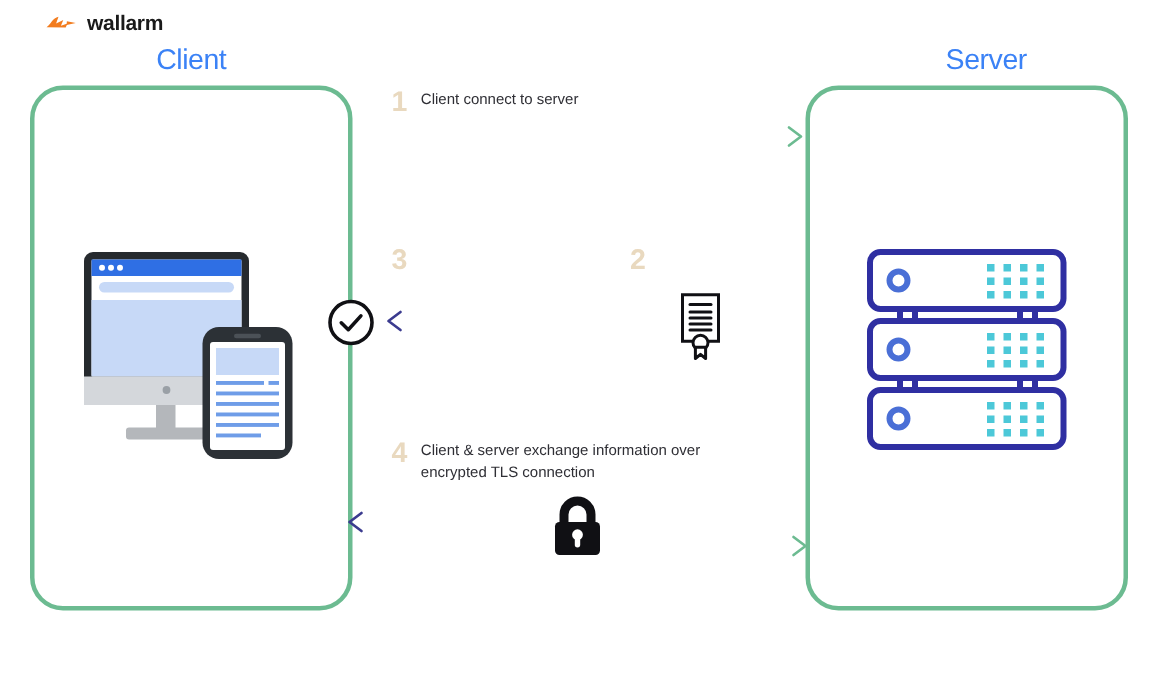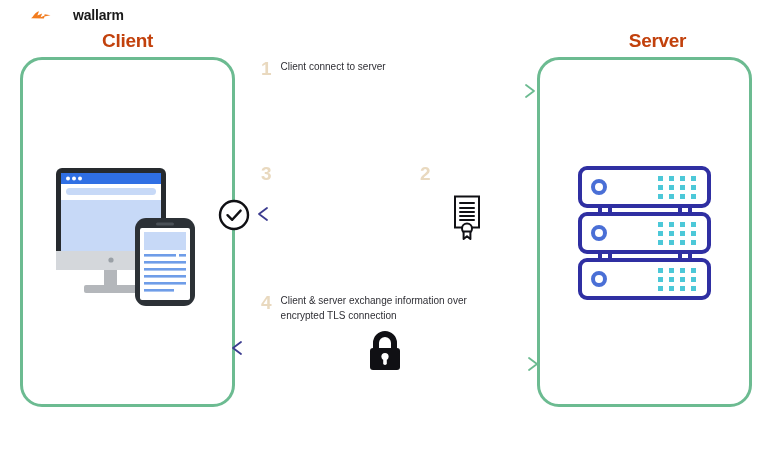--- a/index.html
+++ b/index.html
@@ -24,30 +24,29 @@
     display: flex;
     align-items: center;
     gap: 6px;
   }
   .logo-mark { display: block; }
   .logo-text {
     font-size: 14px;
     font-weight: bold;
     color: #1a1a1a;
     letter-spacing: -0.2px;
-    margin-left: 15px;
   }
 
   
   .col-heading {
     position: absolute;
     top: 30px;
     font-size: 19px;
-    font-weight: bold;
-    color: #c2410c;
+    font-weight: normal;
+    color: #3b82f6;
     text-align: center;
     letter-spacing: -0.3px;
   }
   .col-heading.client { left: 20px; width: 215px; }
   .col-heading.server { left: 550px; width: 215px; }
 
   
   .panel {
     position: absolute;
     top: 57px;

